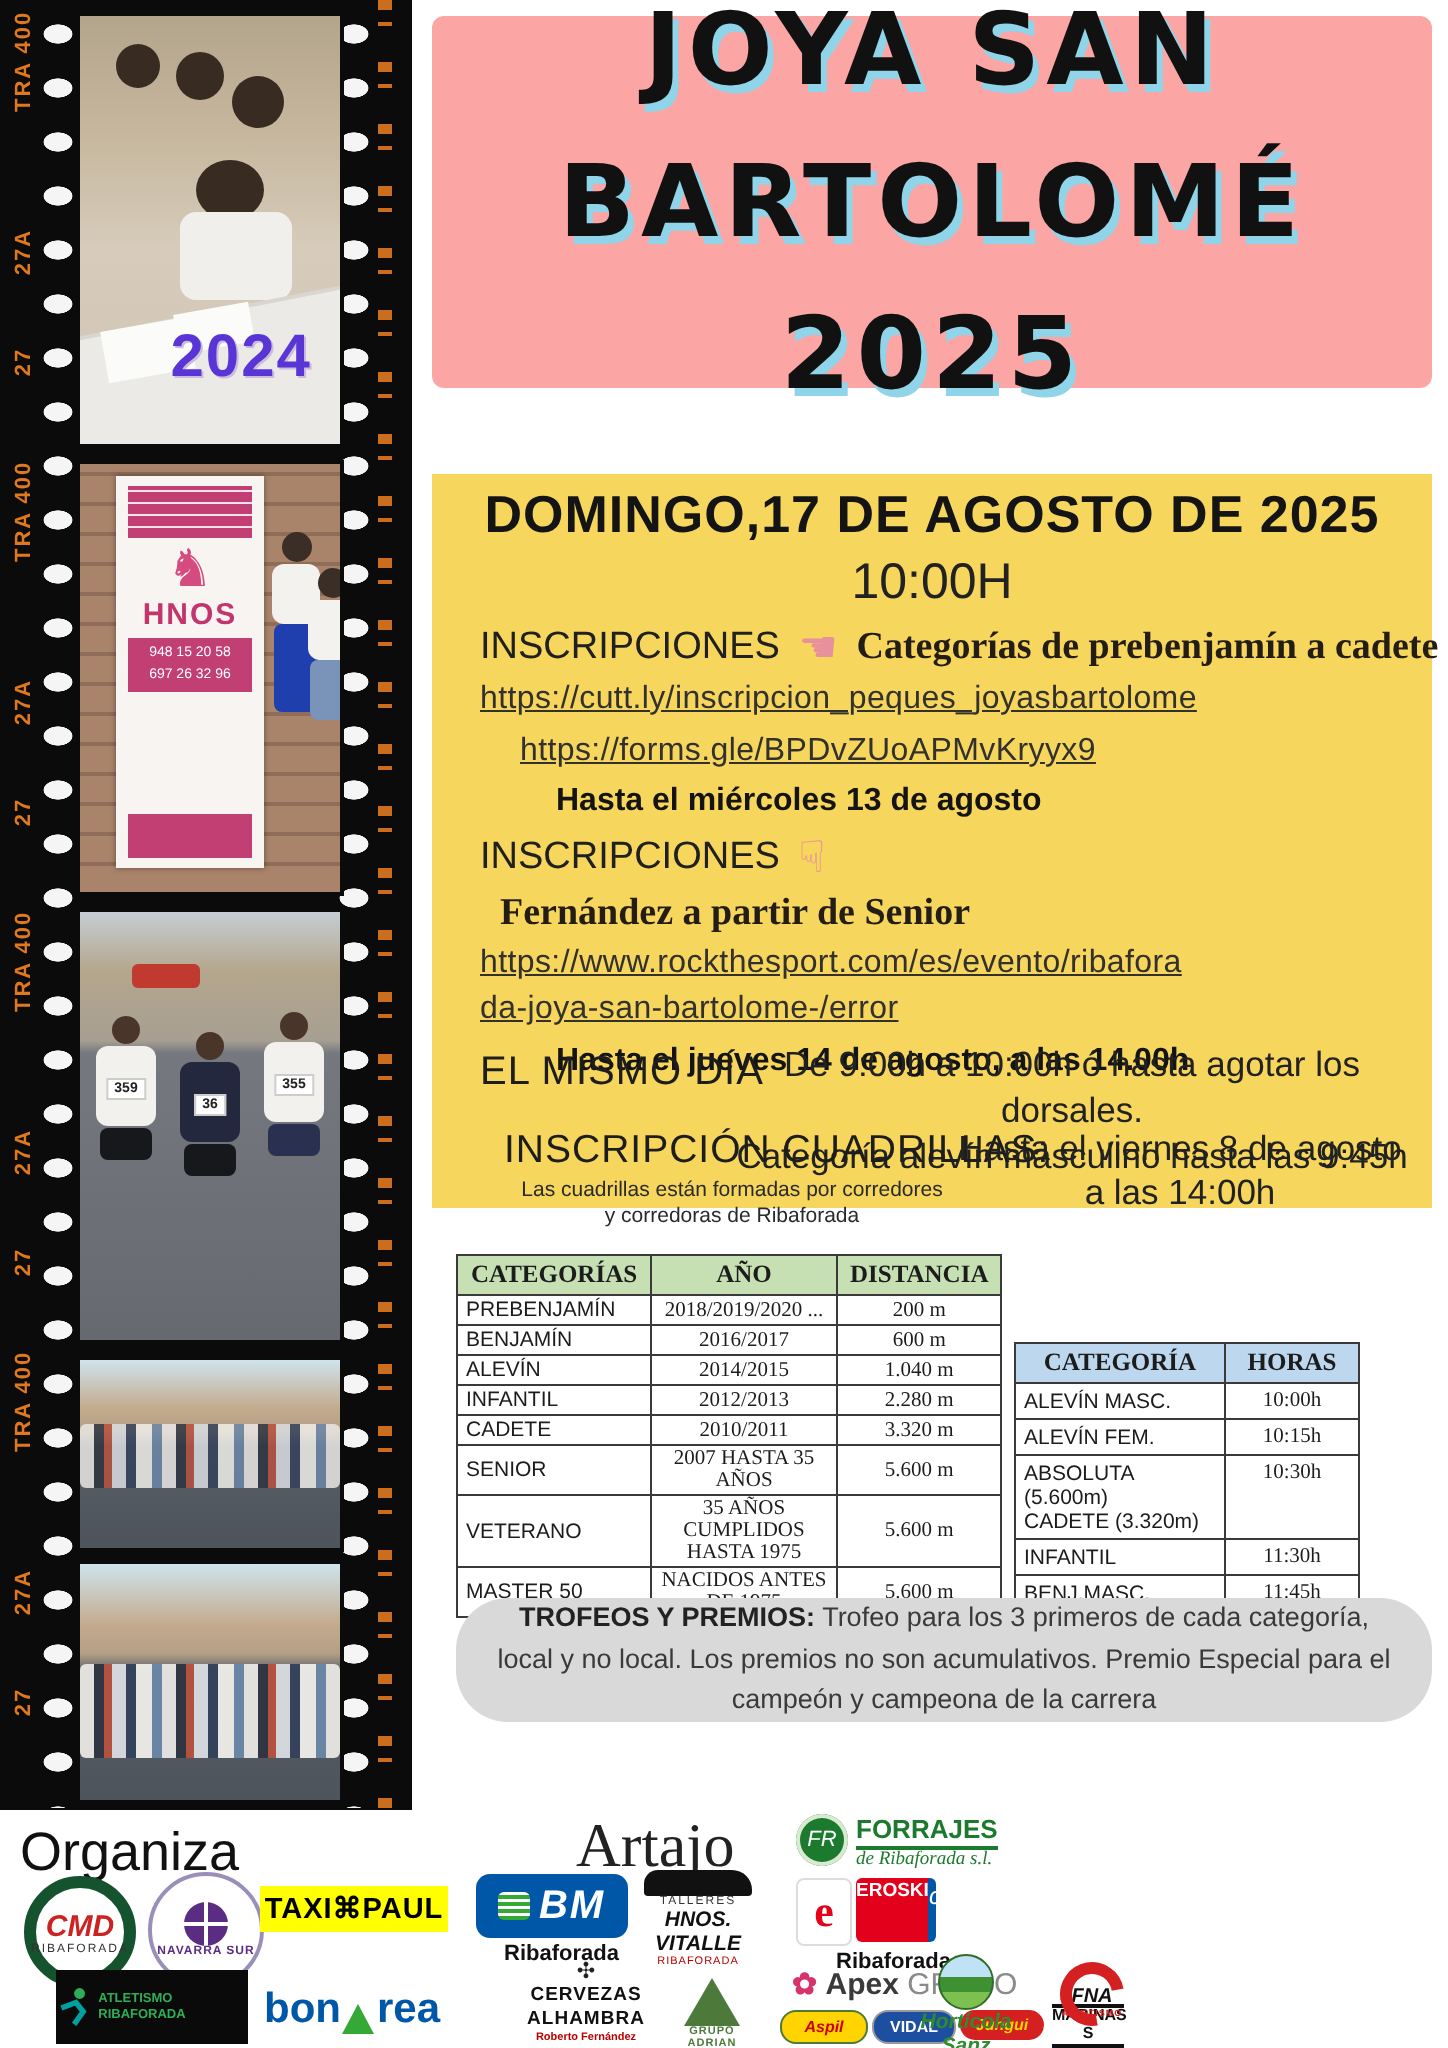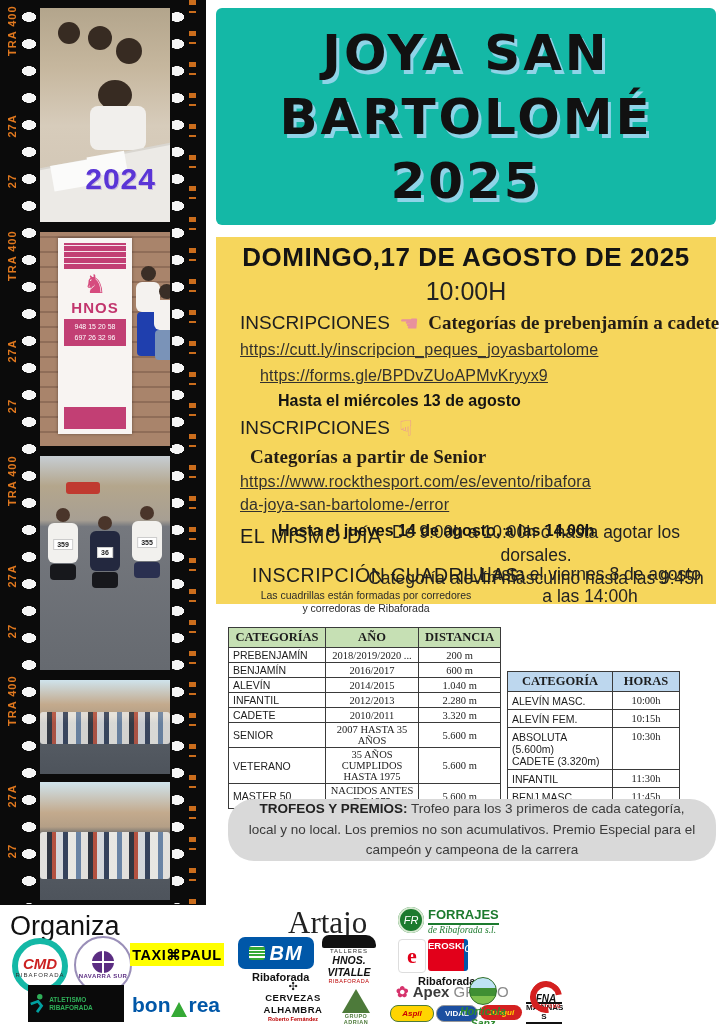--- a/index.html
+++ b/index.html
@@ -53,23 +53,23 @@
   .r-short{width:26px;height:16px;border-radius:4px;margin:1px auto 0;background:#17181c;}
   .bib{position:absolute;left:50%;transform:translateX(-50%);top:16px;background:#fff;color:#222;
        font-size:7px;font-weight:bold;padding:1px 3px;border:1px solid #ccc;}
   
   .pc{background:linear-gradient(180deg,#cfe3ec 0%,#c3aa8d 26%,#b49f86 38%,#585e66 46%,#4e545c 100%);}
   .crowd{position:absolute;left:0;right:0;height:34%;top:34%;opacity:.85;border-radius:3px;
          background:repeating-linear-gradient(90deg,#e9e7e3 0 7px,#2e3440 7px 12px,#b8513f 12px 16px,#d9dde2 16px 23px,#33415c 23px 28px,#efeee9 28px 36px,#6b86a8 36px 41px);}
   .crowd2{top:42%;height:40%;opacity:.95;}
 
   
-  .titlebox{position:absolute;left:216px;top:8px;width:500px;height:217px;background:#14b8a6;
+  .titlebox{position:absolute;left:216px;top:8px;width:500px;height:186px;background:#fca5a5;
             border-radius:6px;display:flex;flex-direction:column;justify-content:center;
-            align-items:center;gap:6px;}
+            align-items:center;gap:18px;}
   .titleline{font-size:50px;font-weight:800;letter-spacing:3px;color:#111;
              text-shadow:3px 4px 0 #8fd4e8;font-family:"DejaVu Sans",sans-serif;}
 
   
   .info{position:absolute;left:216px;top:237px;width:500px;height:367px;background:#f6d65c;}
   .info .abs{position:absolute;}
   .date{left:0;right:0;top:5px;text-align:center;font-size:26px;font-weight:800;color:#141414;letter-spacing:.5px;}
   .time{left:0;right:0;top:40px;text-align:center;font-size:25px;font-weight:400;color:#222;}
   .insc-row{left:24px;top:74px;font-size:19px;color:#202020;white-space:nowrap;}
   .finger{color:#e8919c;font-size:22px;vertical-align:-2px;padding:0 4px;}
@@ -116,21 +116,21 @@
   .h-col{left:136px;top:14px;font-size:27px;color:#111;}
   .h-artajo{left:288px;top:0px;font-family:"Liberation Serif",serif;font-size:31px;color:#222;}
   .forrajes{left:398px;top:2px;display:flex;align-items:flex-start;gap:4px;}
   .fr-badge{width:26px;height:26px;border-radius:50%;background:#1c7a2e;color:#fff;font-size:11px;
             font-style:italic;display:flex;align-items:center;justify-content:center;
             box-shadow:0 0 0 2px #d9ead3 inset;}
   .fr-name{color:#1c7a2e;font-weight:800;font-size:13px;border-bottom:2px solid #1c7a2e;line-height:1.2;}
   .fr-sub{color:#1c7a2e;font-family:"Liberation Serif",serif;font-style:italic;font-size:9.5px;}
   .circlogo{border-radius:50%;background:#fff;display:flex;flex-direction:column;align-items:center;
             justify-content:center;text-align:center;}
-  .cmd{left:12px;top:33px;width:56px;height:56px;border:6px solid #14b8a6;box-sizing:border-box;}
+  .cmd{left:12px;top:33px;width:56px;height:56px;border:6px solid #14532d;box-sizing:border-box;}
   .cmd span{color:#c22;font-weight:800;font-style:italic;font-size:15px;}
   .cmd small{font-size:6px;color:#333;letter-spacing:1px;}
   .ns{left:74px;top:31px;width:58px;height:58px;border:2px solid #9a8fb8;box-sizing:border-box;}
   .ns-ball{width:22px;height:22px;border-radius:50%;background:#5b2d82;
            background-image:linear-gradient(90deg,transparent 45%,#fff 45% 55%,transparent 55%),linear-gradient(0deg,transparent 45%,#fff 45% 55%,transparent 55%);}
   .ns small{font-size:6px;color:#5b2d82;font-weight:bold;letter-spacing:.5px;}
   .runbox{left:28px;top:80px;width:96px;height:37px;background:#0a0a0a;display:flex;
           align-items:center;justify-content:center;gap:3px;}
   .runbox svg{display:block;}
   .runbox small{color:#2fae58;font-size:6.5px;font-weight:bold;line-height:1.2;text-align:left;}
@@ -297,21 +297,21 @@
       <span class="catline">Categorías de prebenjamín a cadete</span>
     </div>
     <a class="abs link l1" href="#">https://cutt.ly/inscripcion_peques_joyasbartolome</a>
     <a class="abs link l2" href="#">https://forms.gle/BPDvZUoAPMvKryyx9</a>
     <div class="abs dl1">Hasta el miércoles 13 de agosto</div>
 
     <div class="abs insc2">
       <span>INSCRIPCIONES</span>
       <span class="finger">☟</span>
     </div>
-    <div class="abs catline cat2">Categorías  a partir de Senior</div>
+    <div class="abs catline cat2">Fernández  a partir de Senior</div>
     <a class="abs link l3" href="#">https://www.rockthesport.com/es/evento/ribaforada-joya-san-bartolome-/error</a>
     <div class="abs dl2">Hasta el jueves 14 de agosto, a las 14.00h</div>
 
     <div class="abs mismo-label">EL MISMO DÍA</div>
     <div class="abs mismo-text">
       <div>De 9:00h a 10:00h ó hasta agotar los dorsales.</div>
       <div>Categoría alevín masculino hasta las 9:45h</div>
     </div>
 
     <div class="abs cuad-label">INSCRIPCIÓN CUADRILLAS:</div>

